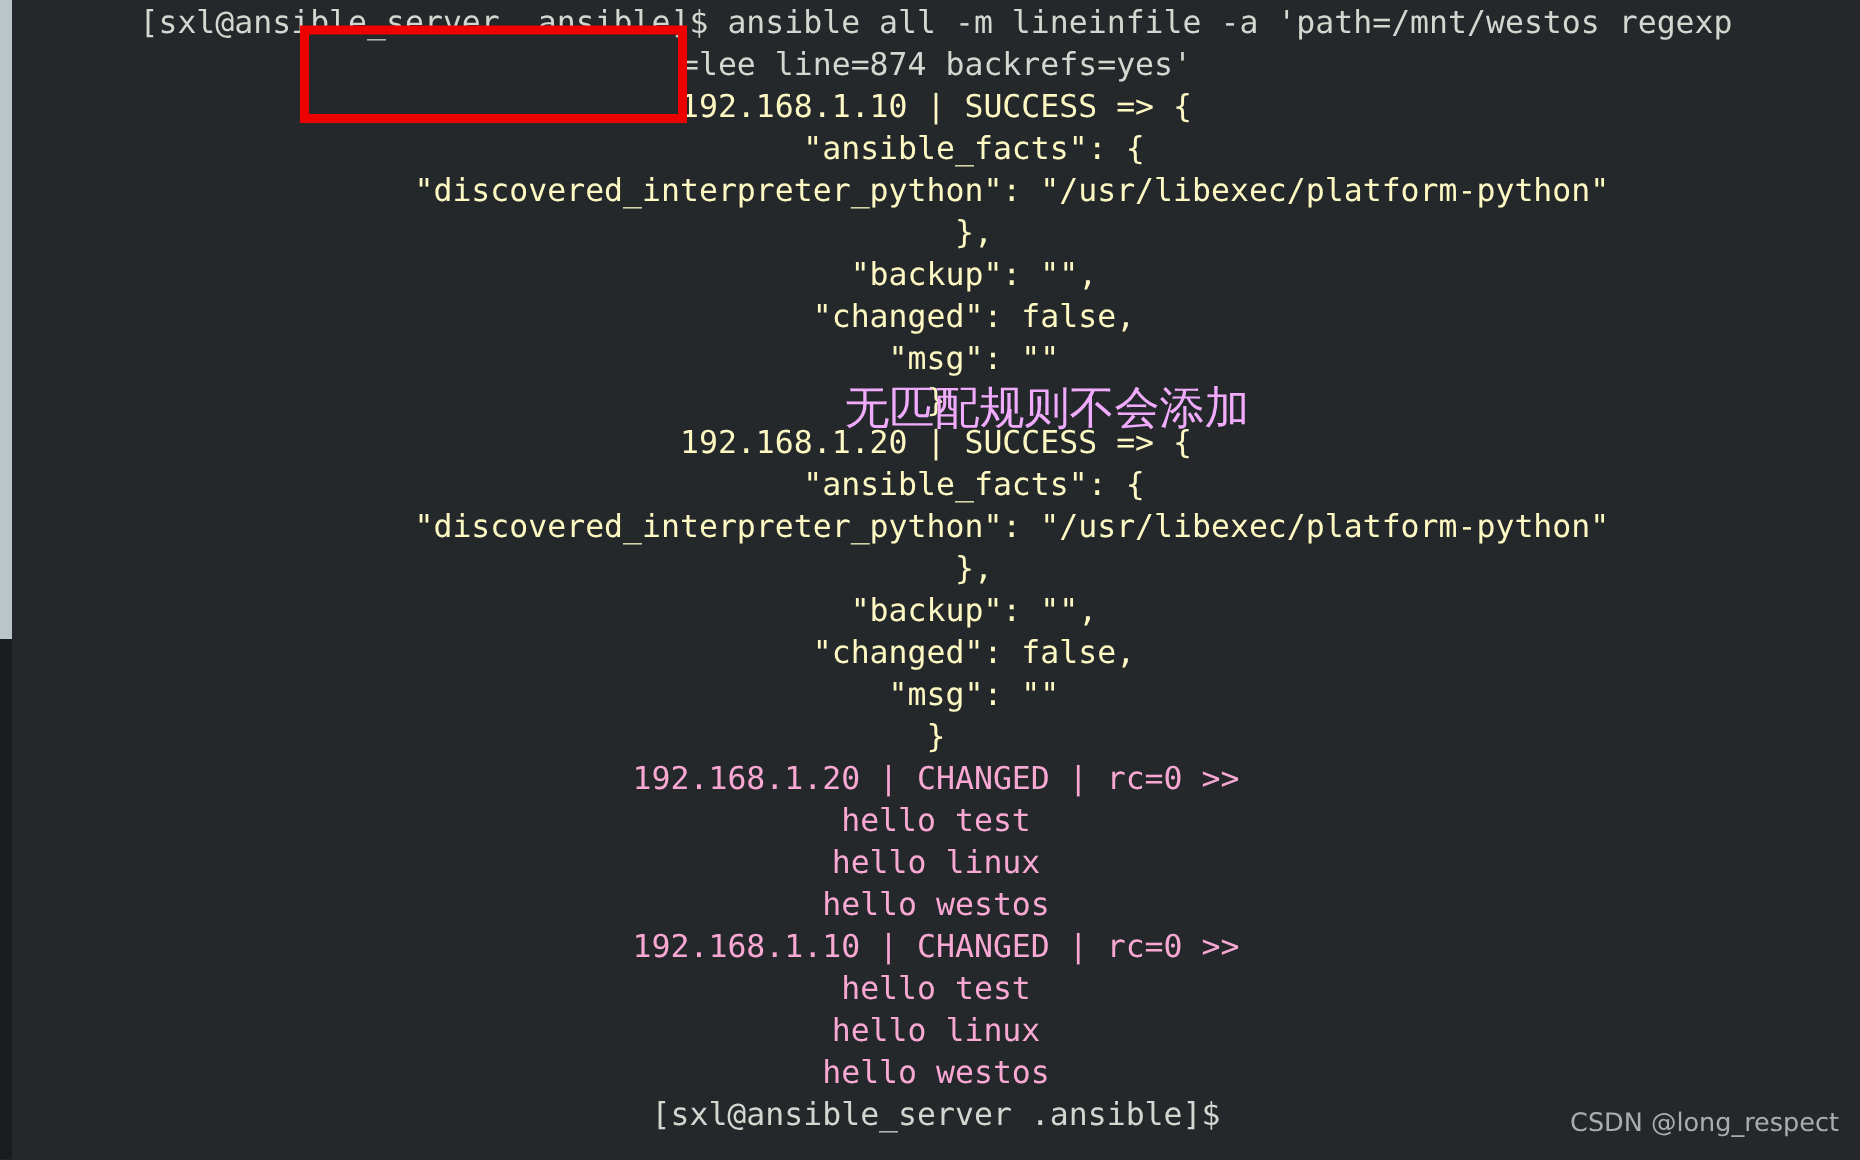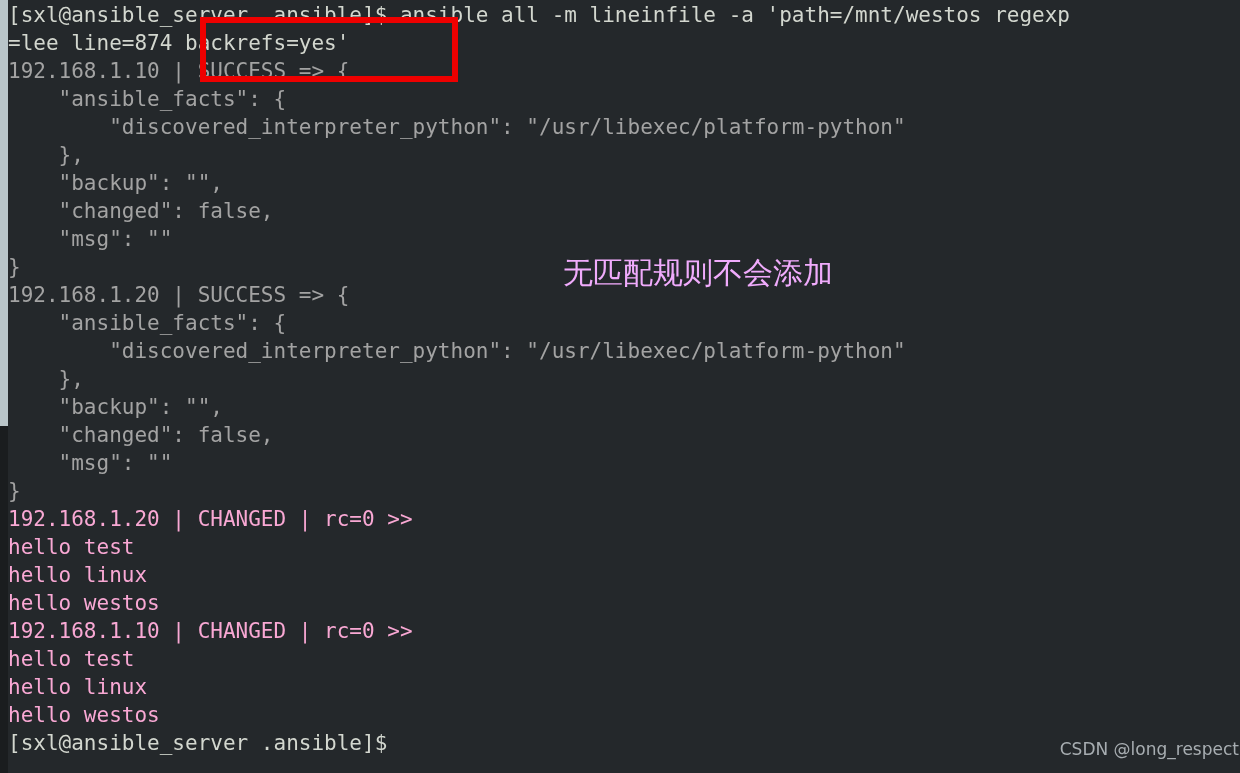--- a/index.html
+++ b/index.html
@@ -21,23 +21,24 @@
   #lines {
     position: absolute;
     left: 8px;
     top: 1px;
     width: 1232px;
   }
   .line {
     height: 28px;
     white-space: pre;
     overflow: visible;
+    text-align: center;
   }
   .c-white  { color: #d3d7cf; }
-  .c-green  { color: #a3a3a3; }
+  .c-green  { color: #fef9c3; }
   .c-yellow { color: #f9a8d4; }
 
   
   #scrollbar-track {
     position: absolute;
     left: 0;
     top: 0;
     width: 8px;
     height: 773px;
     background: #1a1d1f;
@@ -71,21 +72,21 @@
     color: #f0abfc;
     font-family: "DejaVu Sans", "Liberation Sans", sans-serif;
     font-size: 30px;
     line-height: 34px;
     white-space: pre;
   }
 
   
   #watermark {
     position: absolute;
-    right: 1px;
+    right: 14px;
     bottom: 10px;
     color: #b3b9bd;
     font-family: "DejaVu Sans", "Liberation Sans", sans-serif;
     font-size: 17px;
     opacity: 0.92;
     white-space: pre;
   }
 </style>
 </head>
 <body>

